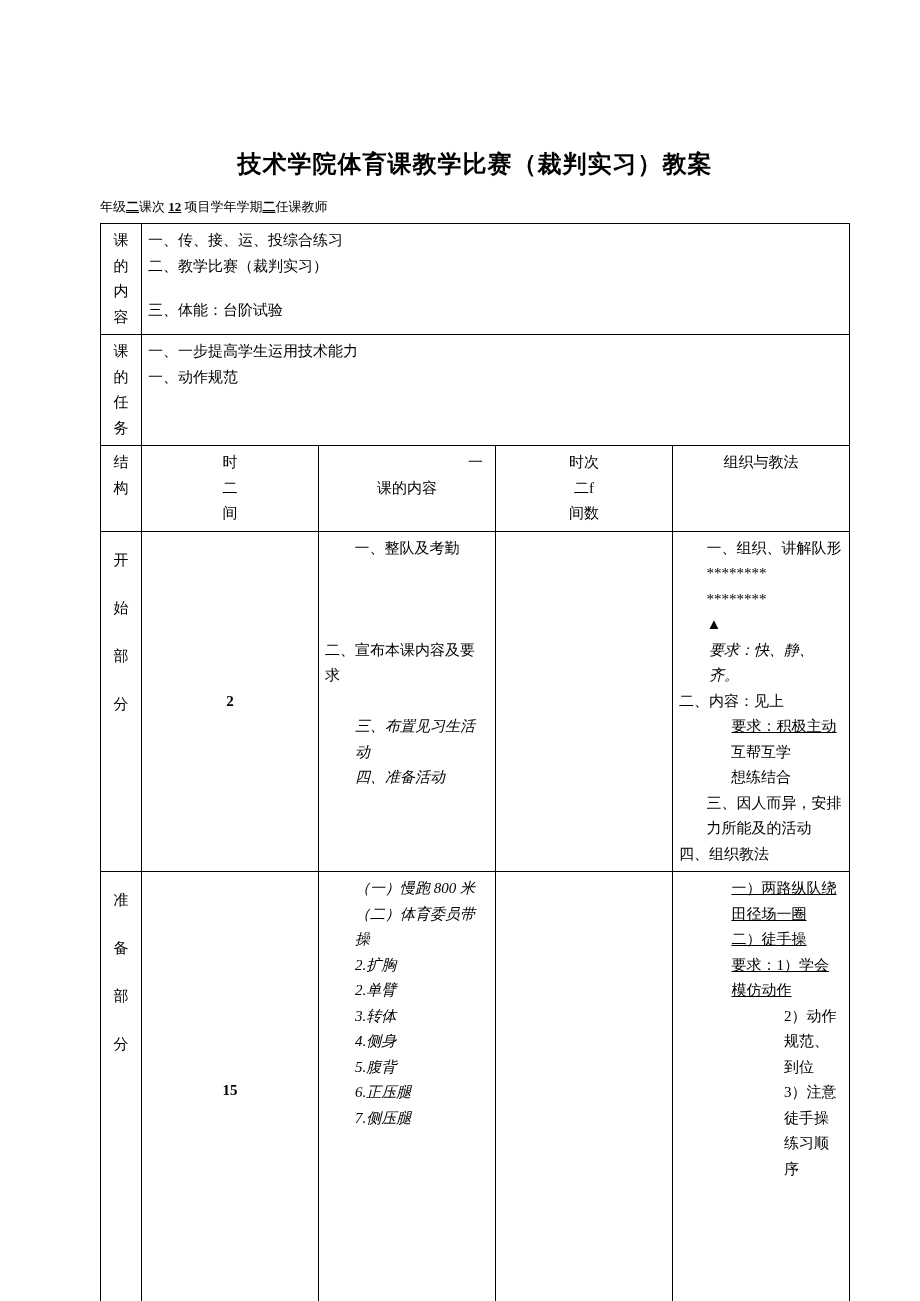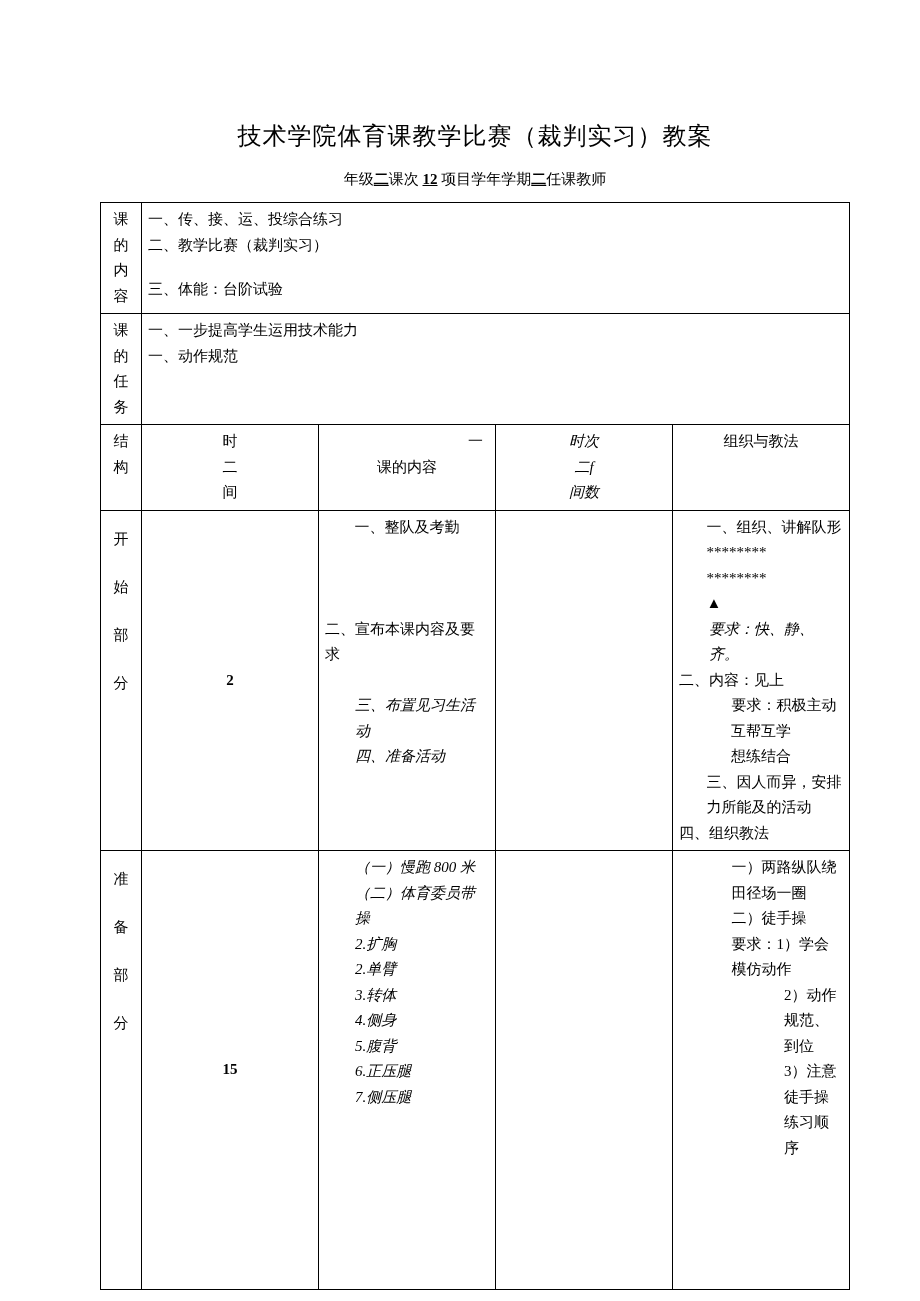--- a/index.html
+++ b/index.html
@@ -13,28 +13,29 @@
   .page {
     width: 920px;
     min-height: 1301px;
     box-sizing: border-box;
     padding: 120px 70px 60px 100px;
     position: relative;
   }
   .title {
     text-align: center;
     font-size: 24px;
-    font-weight: normal;
+    font-weight: bold;
     margin-bottom: 18px;
     letter-spacing: 1px;
+    margin-top: 28px;
   }
   .meta-line {
-    text-align: center;
-    font-size: 15px;
-    margin-bottom: 13px;
+    text-align: left;
+    font-size: 13px;
+    margin-bottom: 7px;
   }
   .meta-line .u {
     text-decoration: underline;
     font-weight: bold;
   }
   table.main {
     border-collapse: collapse;
     width: 100%;
     table-layout: fixed;
   }
@@ -48,26 +49,26 @@
   .vlabel {
     width: 28px;
     text-align: center;
     padding: 6px 2px;
     line-height: 2.2;
     font-size: 16px;
   }
   .vlabel span { display: block; }
   .time-col { width: 30px; text-align: center; padding: 6px 2px; line-height: 1.3; }
   .content-col { width: 210px; }
-  .tc-col { width: 38px; text-align: center; padding: 6px 2px; line-height: 1.3; font-style: italic; }
+  .tc-col { width: 38px; text-align: center; padding: 6px 2px; line-height: 1.3; }
   .method-col { }
   .hdr { text-align: center; }
   .indent1 { padding-left: 0.5em; display: block; margin-left: 20px; }
   .indent2 { padding-left: 2em; display: block; font-style: italic; }
-  .indent3 { padding-left: 3.5em; display: block; }
+  .indent3 { padding-left: 3.5em; display: block; text-decoration: underline; }
   .center { text-align: center; display: block; }
   .no-bottom { border-bottom: none !important; }
   .tall { height: 430px; }
 </style>
 </head>
 <body>
 
 <div class="page">
 
   <div class="title">技术学院体育课教学比赛（裁判实习）教案</div>

